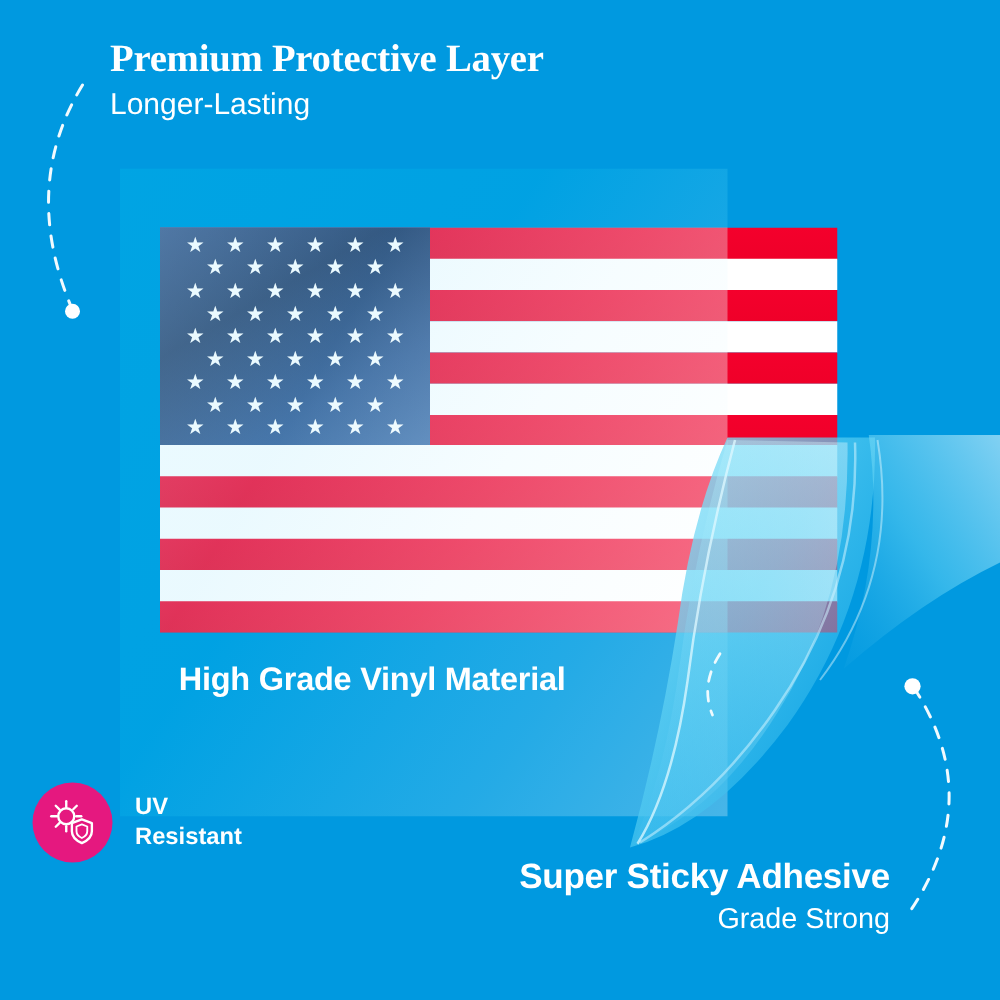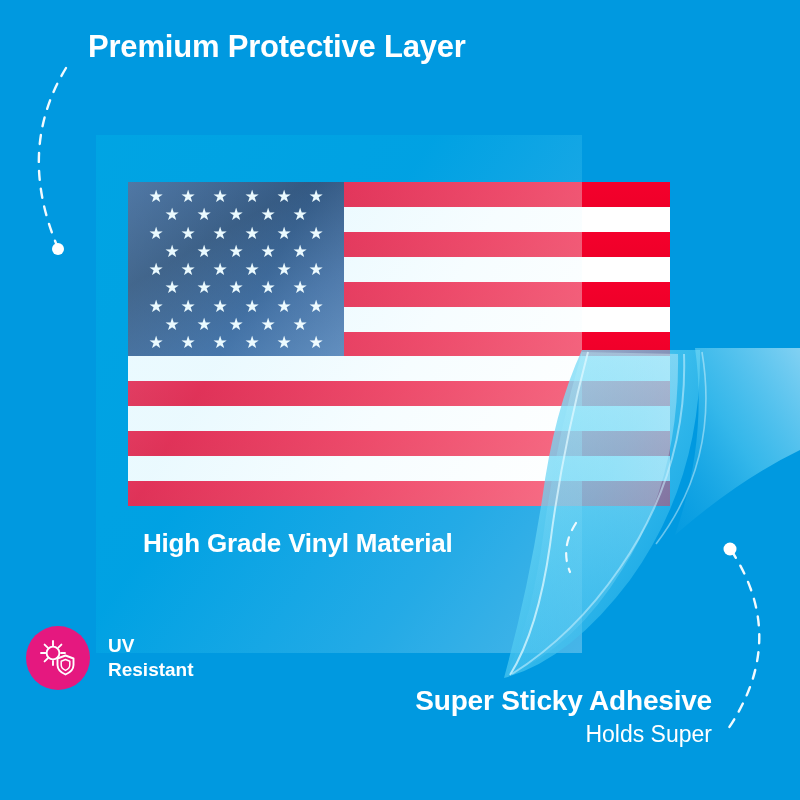--- a/index.html
+++ b/index.html
@@ -32,20 +32,21 @@
     left:88px; top:30px;
     width:620px;
   }
   .headline-title {
     font-size:31px;
     font-weight:bold;
     color:#ffffff;
     letter-spacing:-0.2px;
     line-height:1.12;
     white-space:nowrap;
+    font-family:Liberation Serif, serif;
   }
   .headline-sub {
     font-size:24px;
     font-weight:normal;
     color:#ffffff;
     line-height:1.2;
     margin-top:5px;
     white-space:nowrap;
   }
   .protective-layer-tint {
@@ -286,20 +287,21 @@
     <circle cx="58" cy="249" r="6" fill="#ffffff"></circle>
 
     <path d="M576,523 Q560,548 570,572" fill="none" stroke="#ffffff" stroke-opacity="0.9" stroke-width="2.2" stroke-dasharray="8 8" stroke-linecap="round"></path>
 
     <path d="M731,550 Q790,640 726,732" fill="none" stroke="#ffffff" stroke-opacity="0.95" stroke-width="2.4" stroke-dasharray="9 9" stroke-linecap="round"></path>
     <circle cx="730" cy="549" r="6.5" fill="#ffffff"></circle>
   </svg>
 
   <div class="headline-block">
     <div class="headline-title">Premium Protective Layer</div>
+    <div class="headline-sub">Longer-Lasting</div>
   </div>
 
   <div class="vinyl-text">High Grade Vinyl Material</div>
 
   <div class="badges">
 
     <div class="badge-row">
       <div class="badge-icon">
         <svg width="40" height="40" viewBox="0 0 40 40">
           <g fill="none" stroke="#ffffff" stroke-width="1.9" stroke-linecap="round">
@@ -322,16 +324,16 @@
       </div>
       <div class="badge-label">UV
 Resistant</div>
     </div>
 
 
   </div>
 
   <div class="adhesive-block">
     <div class="adhesive-title">Super Sticky Adhesive</div>
-    <div class="adhesive-sub">Holds Super</div>
+    <div class="adhesive-sub">Grade Strong</div>
   </div>
 
 </div>
 
 </body></html>

